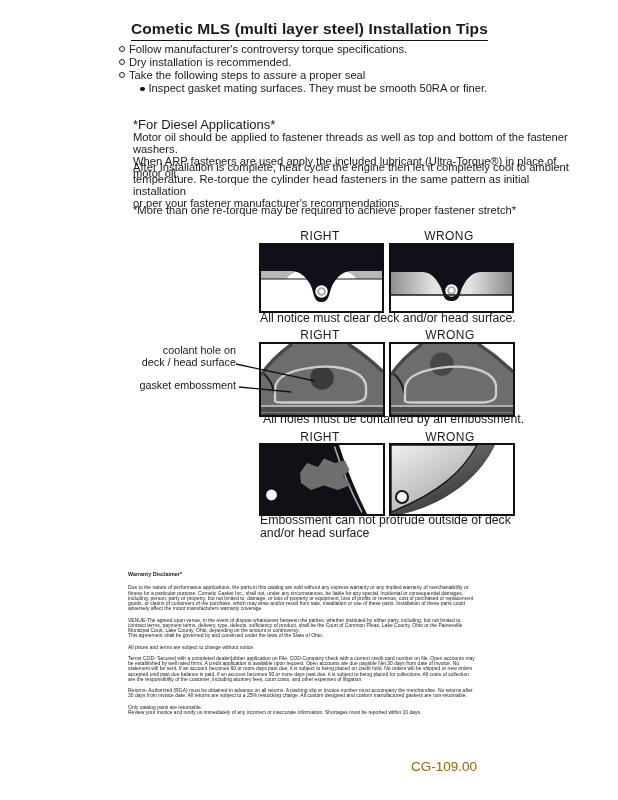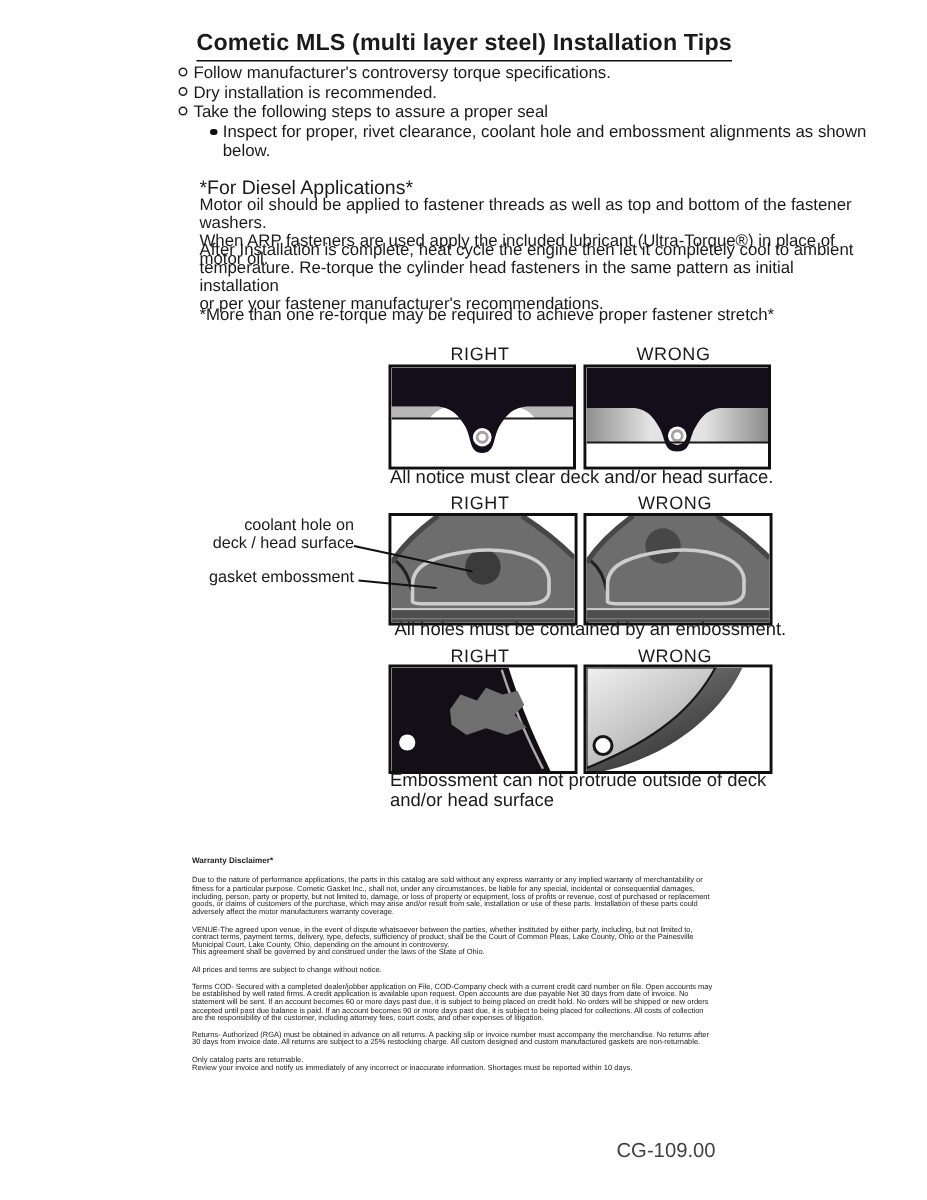--- a/index.html
+++ b/index.html
@@ -18,21 +18,21 @@
   .h2{font-size:13px;font-weight:normal;}
   .body-par{font-size:11.2px;line-height:11.9px;white-space:pre-line;width:450px;}
   .dlabel{font-size:12px;letter-spacing:0.4px;width:122px;text-align:center;}
   .caption{font-size:12.3px;line-height:13px;white-space:pre-line;}
   .callout{font-size:10.8px;line-height:12px;white-space:pre-line;text-align:right;width:123px;}
   .panel{border:2px solid #0f0f0f;background:#fff;}
   .panel svg{display:block;}
   .disc{width:430px;font-size:5px;line-height:5.25px;color:#222;}
   .disc .dh{font-weight:bold;font-size:5.4px;margin:0 0 8px 0;}
   .disc p{margin:0 0 6px 0;white-space:pre-line;}
-  .pagenum{font-size:13.5px;color:#404040;}
+  .pagenum{font-size:13.5px;color:#a16207;}
   .ptr{pointer-events:none;}
 </style>
 </head>
 <body>
 
 <div class="page">
 
   <div class="abs" style="left:108px;top:20px;">
     <span class="title">Cometic MLS (multi layer steel) Installation Tips</span>
   </div>
@@ -45,21 +45,21 @@
     <li>
         <span class="obullet"></span>
         <span>Dry installation is recommended.</span>
       </li>
     <li>
         <span class="obullet"></span>
         <span>Take the following steps to assure a proper seal</span>
       </li>
     <li class="sub">
         <span class="fbullet"></span>
-        <span>Inspect for proper, rivet clearance, coolant hole and embossment alignments as shown below.</span>
+        <span>Inspect gasket mating surfaces.  They must be smooth 50RA or finer.</span>
       </li>
   </ul>
 
   <div class="abs h2" style="left:110px;top:117px;">*For Diesel Applications*</div>
   <div class="abs body-par" style="left:110px;top:132px;">Motor oil should be applied to fastener threads as well as top and bottom of the fastener washers.
 When ARP fasteners are used apply the included lubricant (Ultra-Torque®) in place of motor oil.</div>
   <div class="abs body-par" style="left:110px;top:162px;">After Installation is complete, heat cycle the engine then let it completely cool to ambient
 temperature. Re-torque the cylinder head fasteners in the same pattern as initial installation
 or per your fastener manufacturer's recommendations.</div>
   <div class="abs body-par" style="left:110px;top:205px;">*More than one re-torque may be required to achieve proper fastener stretch*</div>

